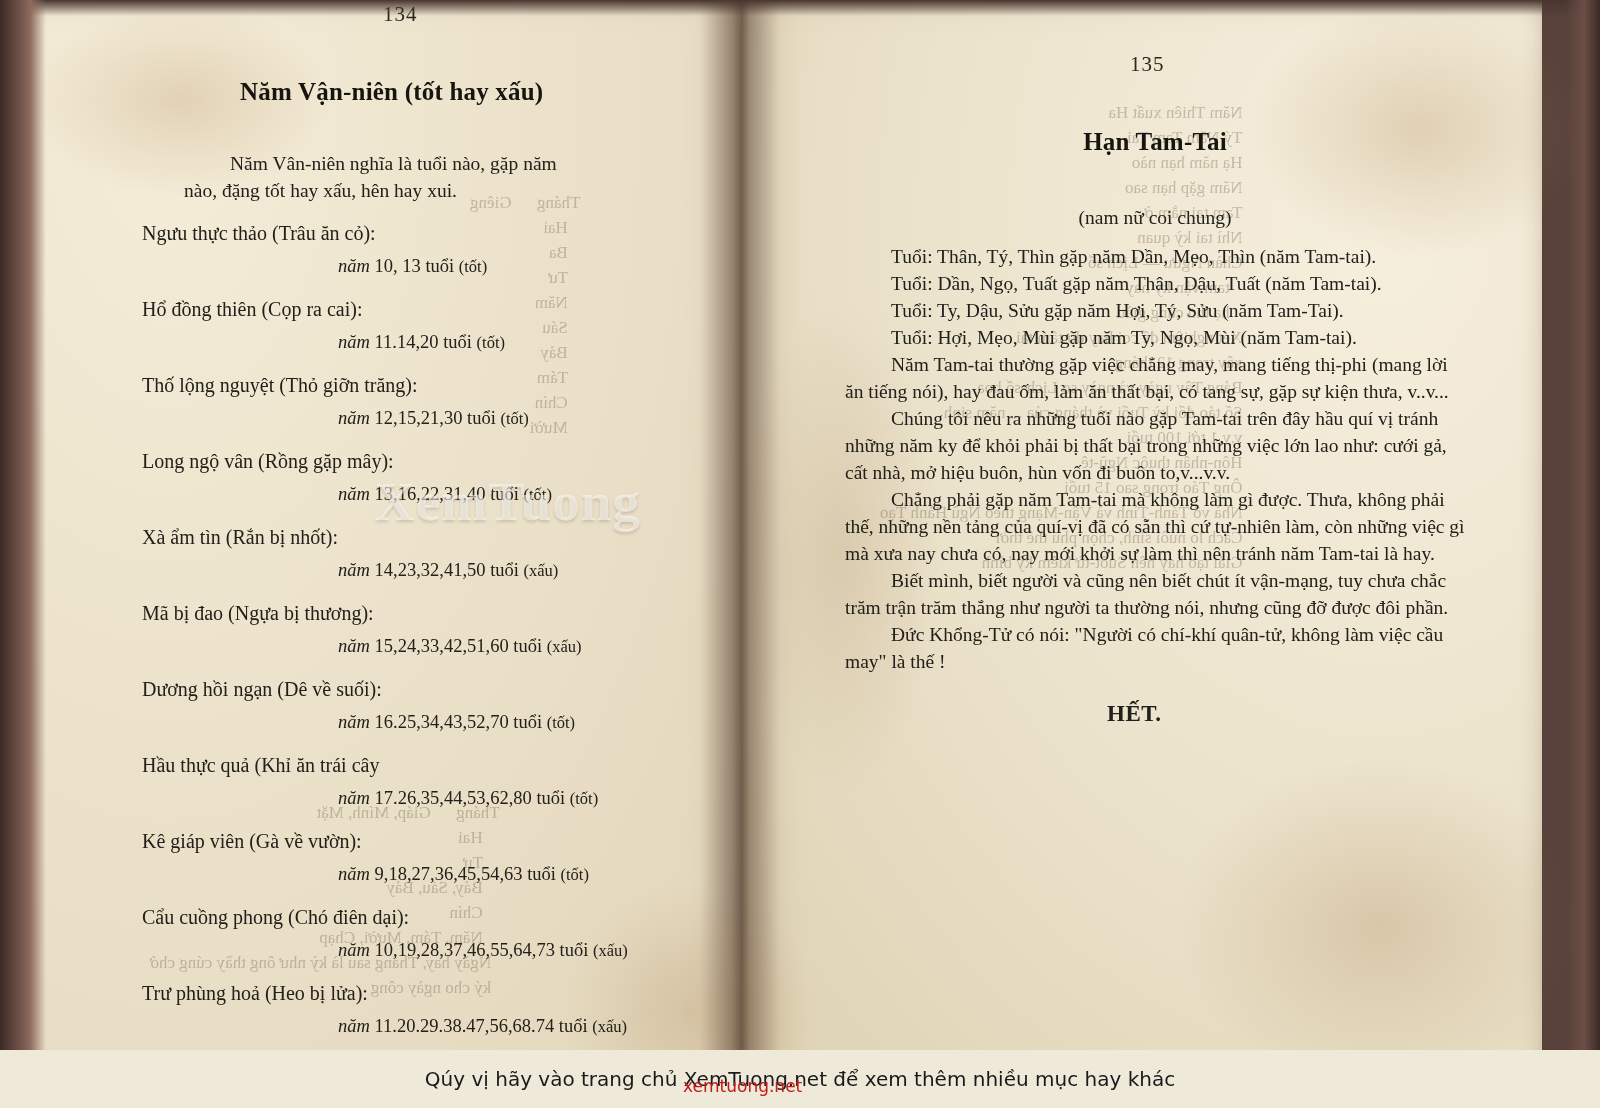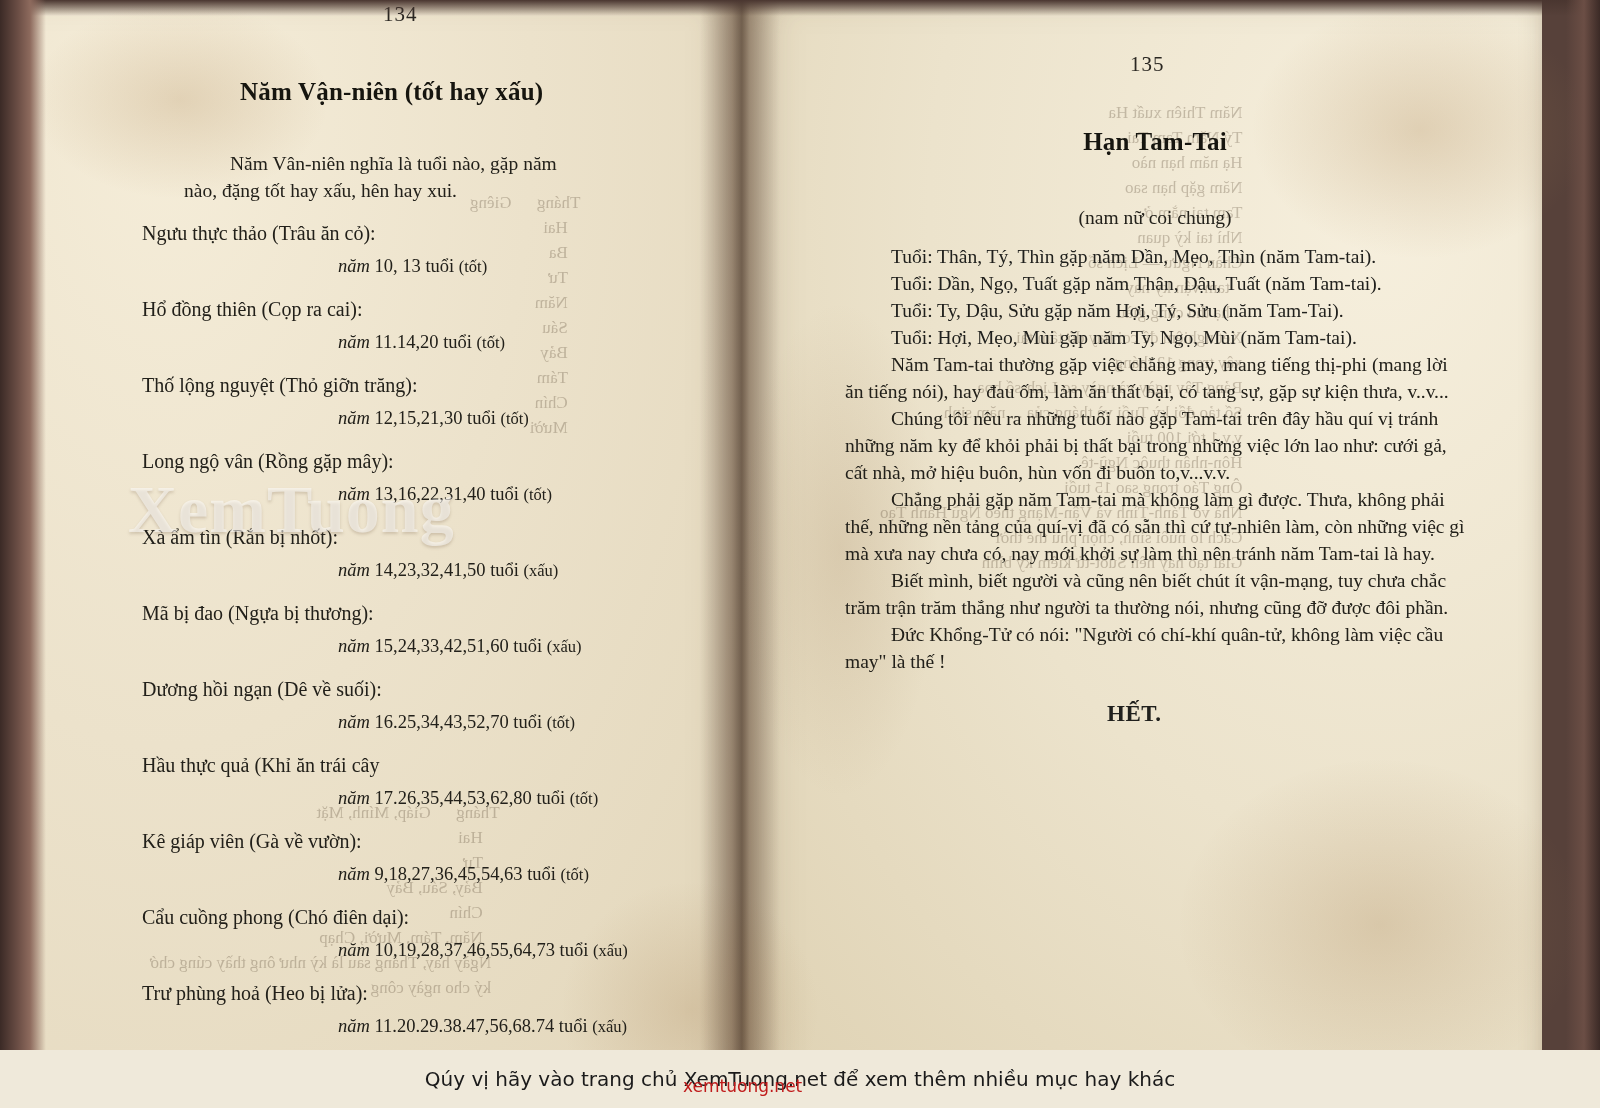--- a/index.html
+++ b/index.html
@@ -131,22 +131,23 @@
     white-space: pre;
     font-family: "Liberation Serif", serif;
   }
   
   .watermark {
     position: absolute;
     z-index: 6;
     left: 128px;
     top: 470px;
     width: 760px;
+    text-align: center;
     font-family: "Liberation Serif", serif;
-    font-size: 68px;
+    font-size: 55px;
     font-weight: bold;
     color: rgba(255,255,255,0.52);
     text-shadow: 0 2px 3px rgba(120,95,70,0.25);
     letter-spacing: 1px;
     pointer-events: none;
   }
   .footer-bar {
     position: absolute;
     left: 0;
     bottom: 0;

